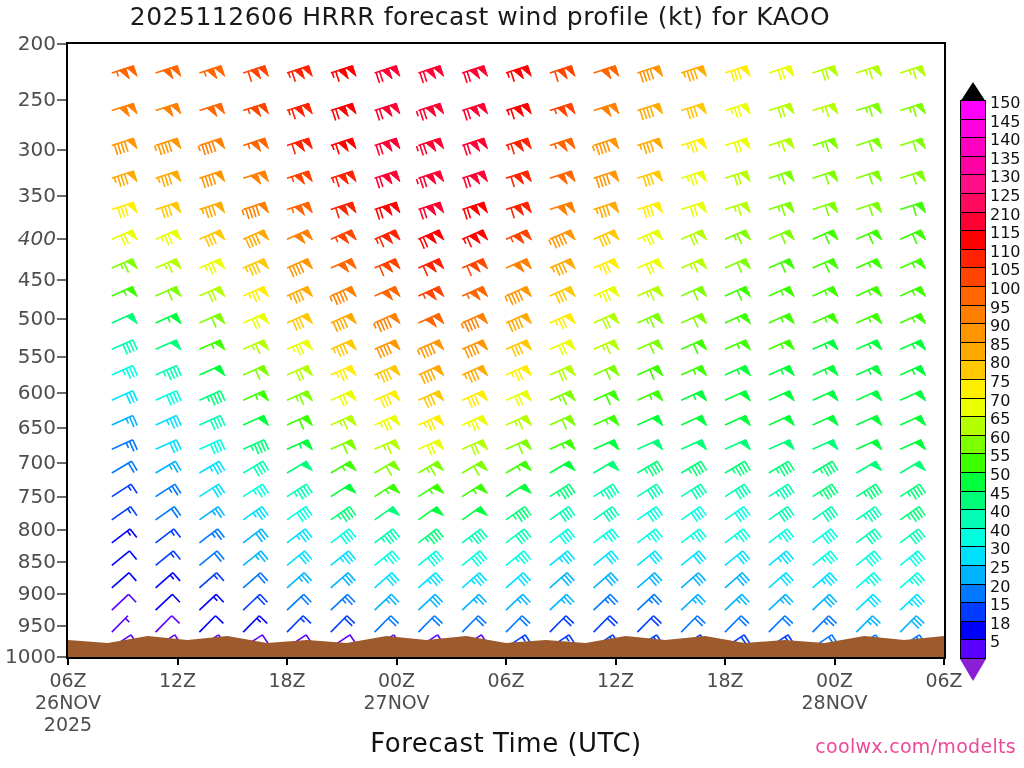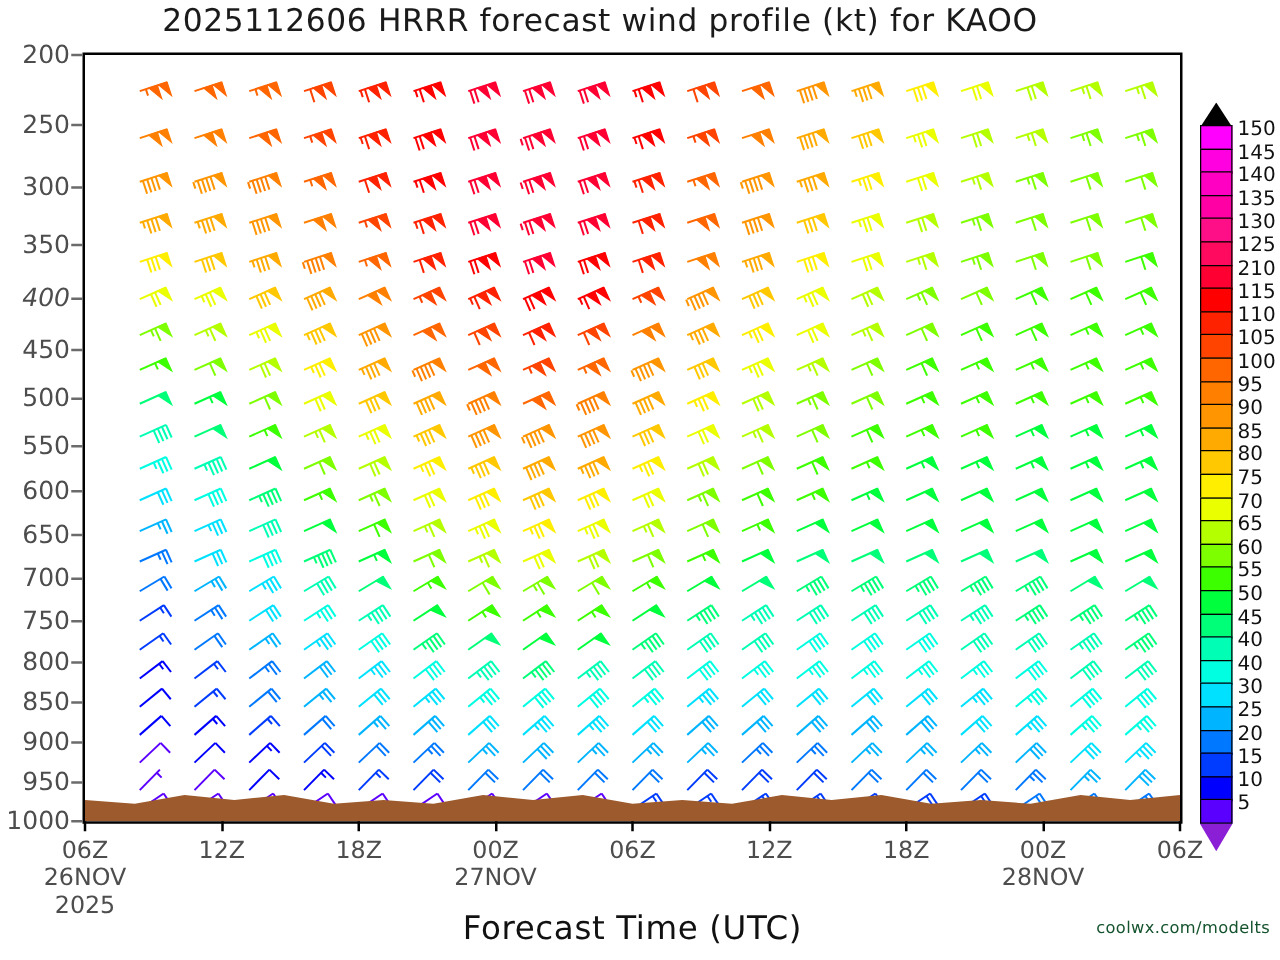--- a/index.html
+++ b/index.html
@@ -43,21 +43,21 @@
     white-space:nowrap;font-family:"DejaVu Sans", sans-serif;
   }
 
   #xaxis-title{
     position:absolute;left:66px;top:728px;width:880px;text-align:center;
     font-size:26px;color:#111;letter-spacing:0.5px;
     font-family:"DejaVu Sans", sans-serif;
   }
 
   #watermark{
-    position:absolute;right:8px;top:735px;font-size:13px;color:#14532d;
+    position:absolute;right:8px;top:735px;font-size:19px;color:#ec4899;
     font-family:"DejaVu Sans", sans-serif;letter-spacing:0.3px;
   }
 
   
   #colorbar{position:absolute;left:960px;top:82px;width:68px;height:580px;}
   .cb-cell{position:absolute;left:0;width:26px;border:1.5px solid #000;box-sizing:border-box;}
   .cb-label{
     position:absolute;left:30px;font-size:16px;color:#111;white-space:nowrap;
     font-family:"DejaVu Sans", sans-serif;line-height:1;
   }
@@ -2831,21 +2831,21 @@
       <div class="cb-label" style="top: 440.8px;">40</div>
       <div class="cb-cell" style="top: 464.4px; height: 20.1px; background: rgb(0, 225, 255);"></div>
       <div class="cb-label" style="top: 459.4px;">30</div>
       <div class="cb-cell" style="top: 483px; height: 20.1px; background: rgb(0, 180, 255);"></div>
       <div class="cb-label" style="top: 478px;">25</div>
       <div class="cb-cell" style="top: 501.6px; height: 20.1px; background: rgb(0, 120, 255);"></div>
       <div class="cb-label" style="top: 496.6px;">20</div>
       <div class="cb-cell" style="top: 520.2px; height: 20.1px; background: rgb(0, 60, 255);"></div>
       <div class="cb-label" style="top: 515.2px;">15</div>
       <div class="cb-cell" style="top: 538.8px; height: 20.1px; background: rgb(0, 0, 255);"></div>
-      <div class="cb-label" style="top: 533.8px;">10</div>
+      <div class="cb-label" style="top: 533.8px;">18</div>
       <div class="cb-cell" style="top: 557.4px; height: 20.1px; background: rgb(90, 0, 255);"></div>
       <div class="cb-label" style="top: 552.4px;">5</div>
       <svg width="26" height="22" viewBox="0 0 26 22" id="cb-arrow-bot" style="top: 577px;">
         <polygon points="13,22 0,0 26,0" fill="#8a1fd6"></polygon>
       </svg>
     </div>
 
 </div>
 
 </body></html>

